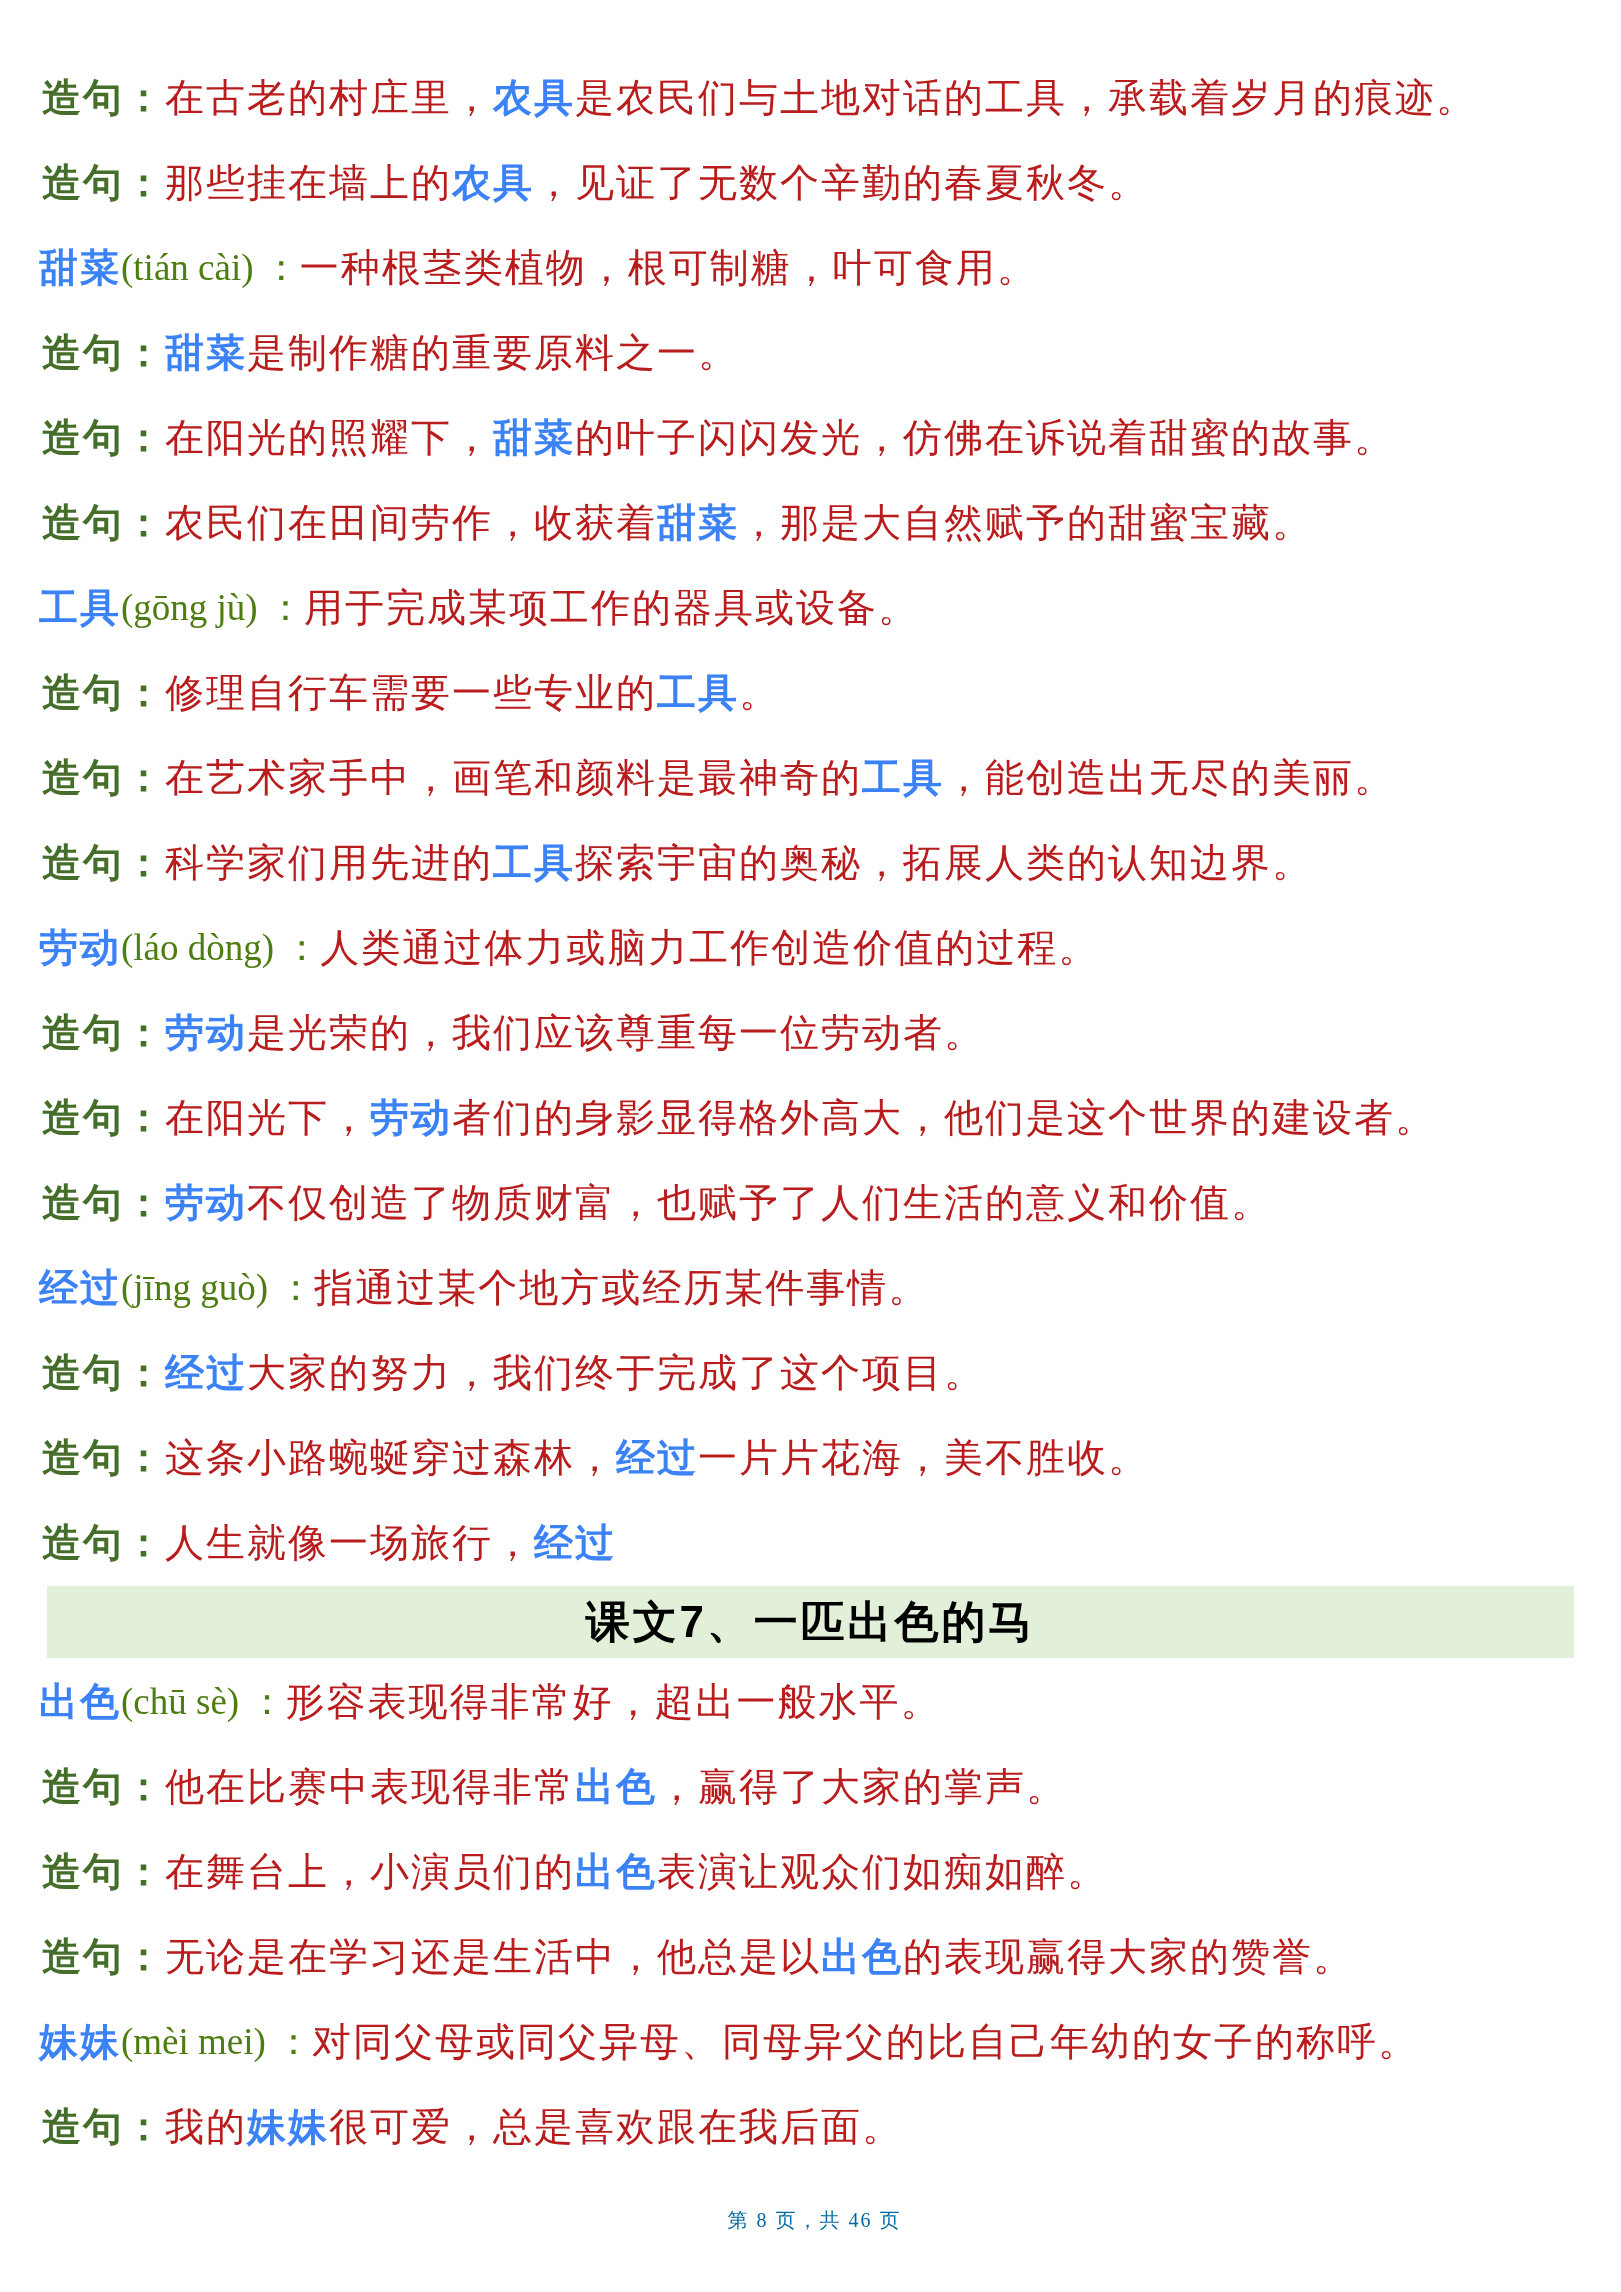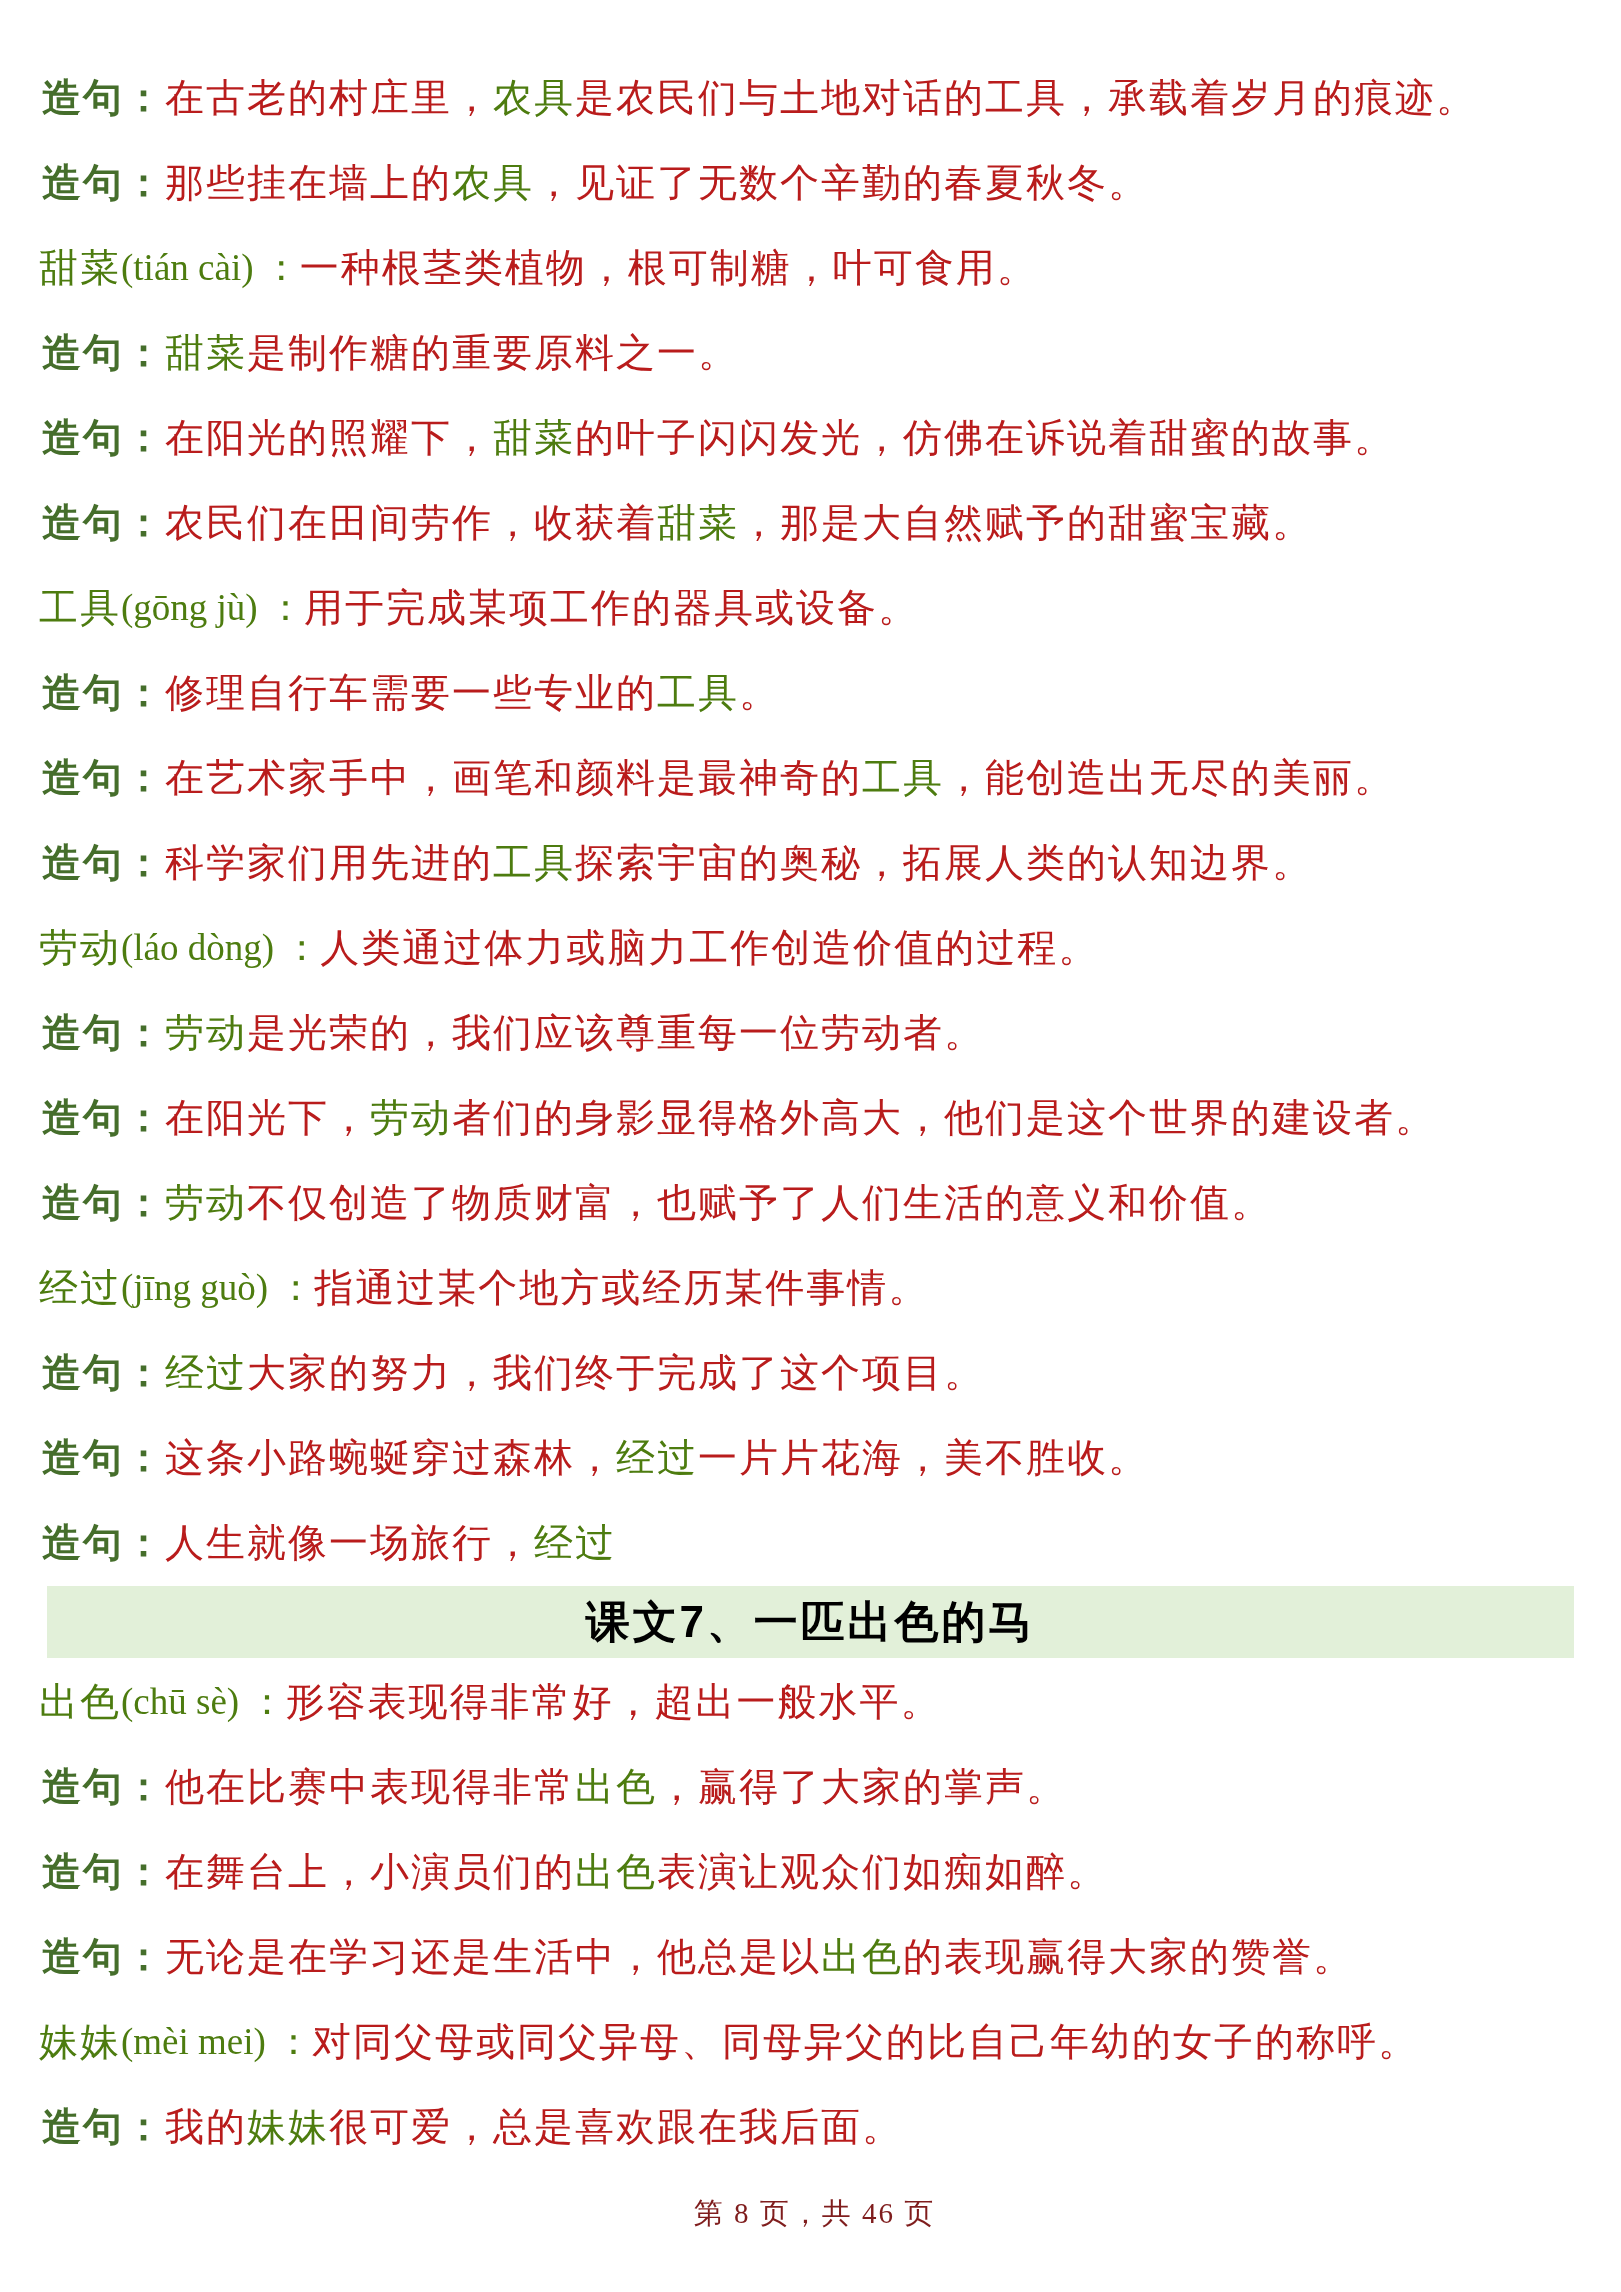--- a/index.html
+++ b/index.html
@@ -16,21 +16,21 @@
     height:85px;
     display:flex;
     align-items:center;
     font-size:39px;
     letter-spacing:2px;
     white-space:nowrap;
   }
   .line.sentence { padding-left:42px; }
   .line.term { padding-left:39px; }
   .seg-label { color:#456e2b; font-weight:bold; }
-  .seg-term  { color:#4d7c0f; font-weight:normal; }
+  .seg-term  { color:#3b82f6; font-weight:bold; }
   .seg-text  { color:#b91c1c; }
   .seg-pinyin { color:#4d7c0f; letter-spacing:0; font-size:37px; }
   .banner-line {
     height:72px;
     margin:1px 47px;
     background:#e2f0d9;
     display:flex;
     align-items:center;
     justify-content:center;
   }
@@ -39,23 +39,23 @@
     font-size:44px;
     font-weight:bold;
     letter-spacing:2.9px;
     color:#000000;
   }
   .footer {
     position:absolute;
     left:8px; right:0;
     bottom:59px;
     text-align:center;
-    font-size:29px;
+    font-size:20px;
     letter-spacing:2px;
-    color:#7f1d1d;
+    color:#0369a1;
   }
 </style>
 </head>
 <body>
 
 <div id="content">
     <div class="line sentence">
       <span class="seg-label">造句：</span>
       <span class="seg-text">在古老的村庄里，</span>
       <span class="seg-term">农具</span>

